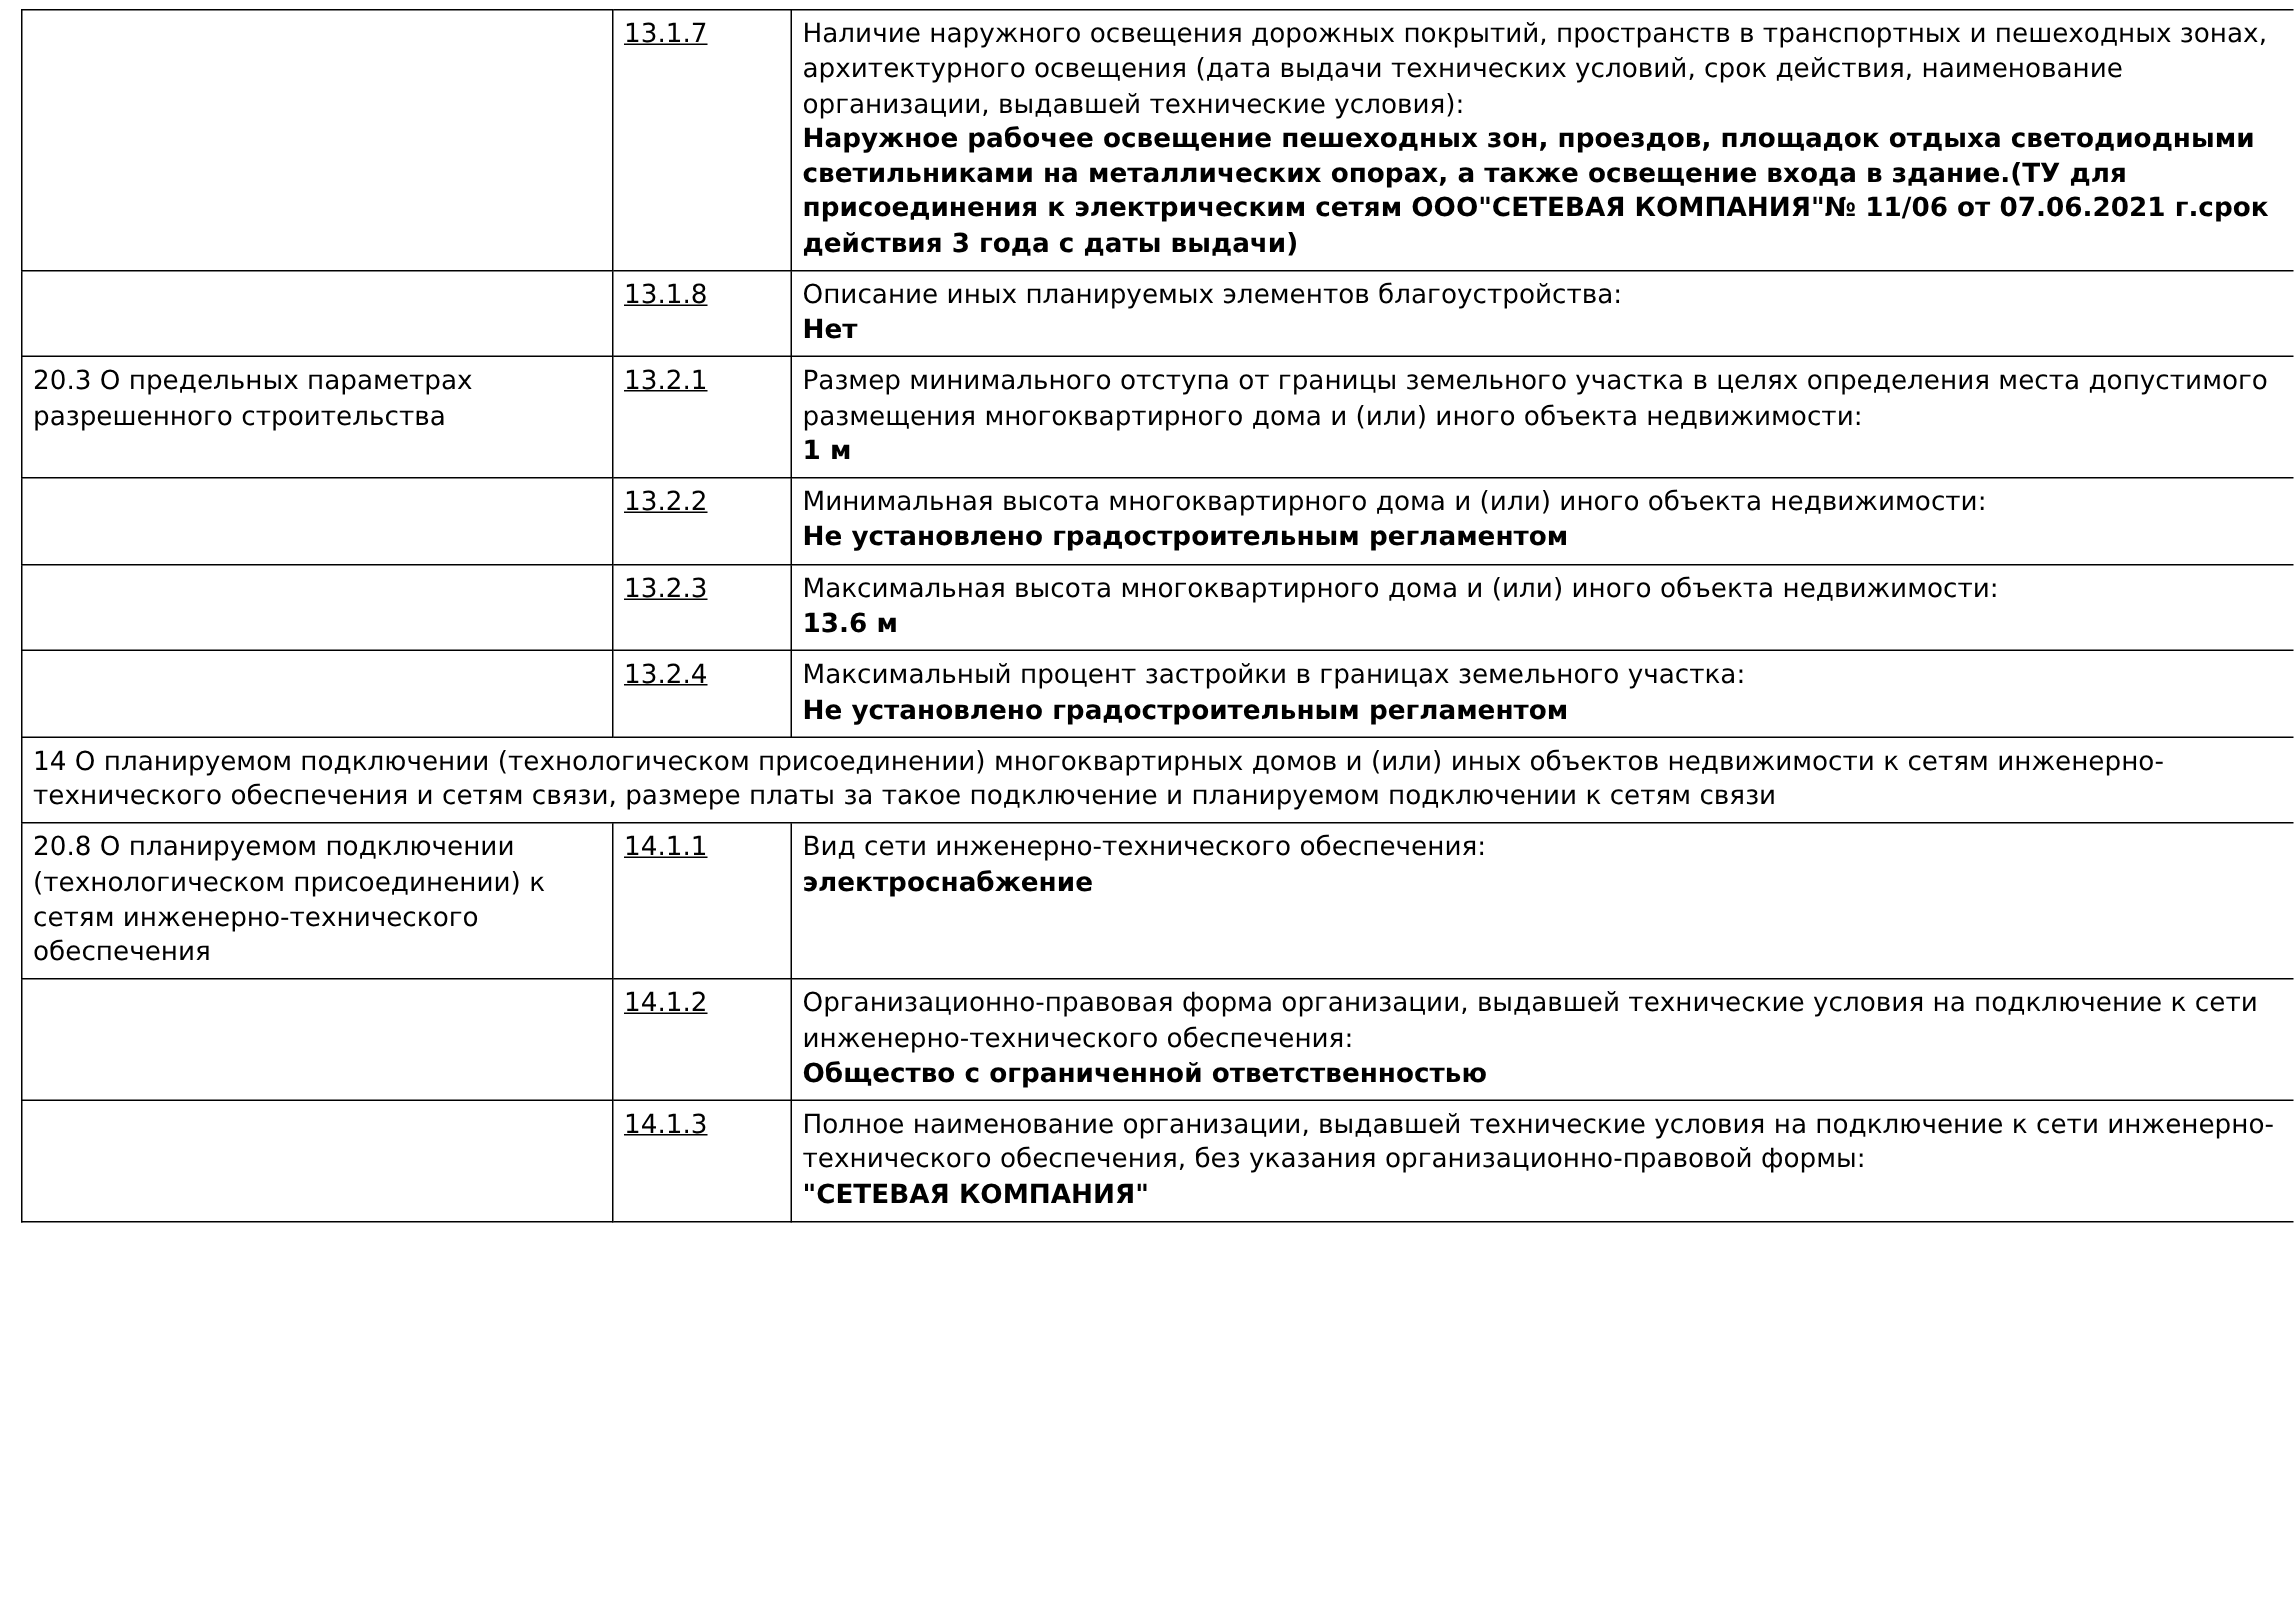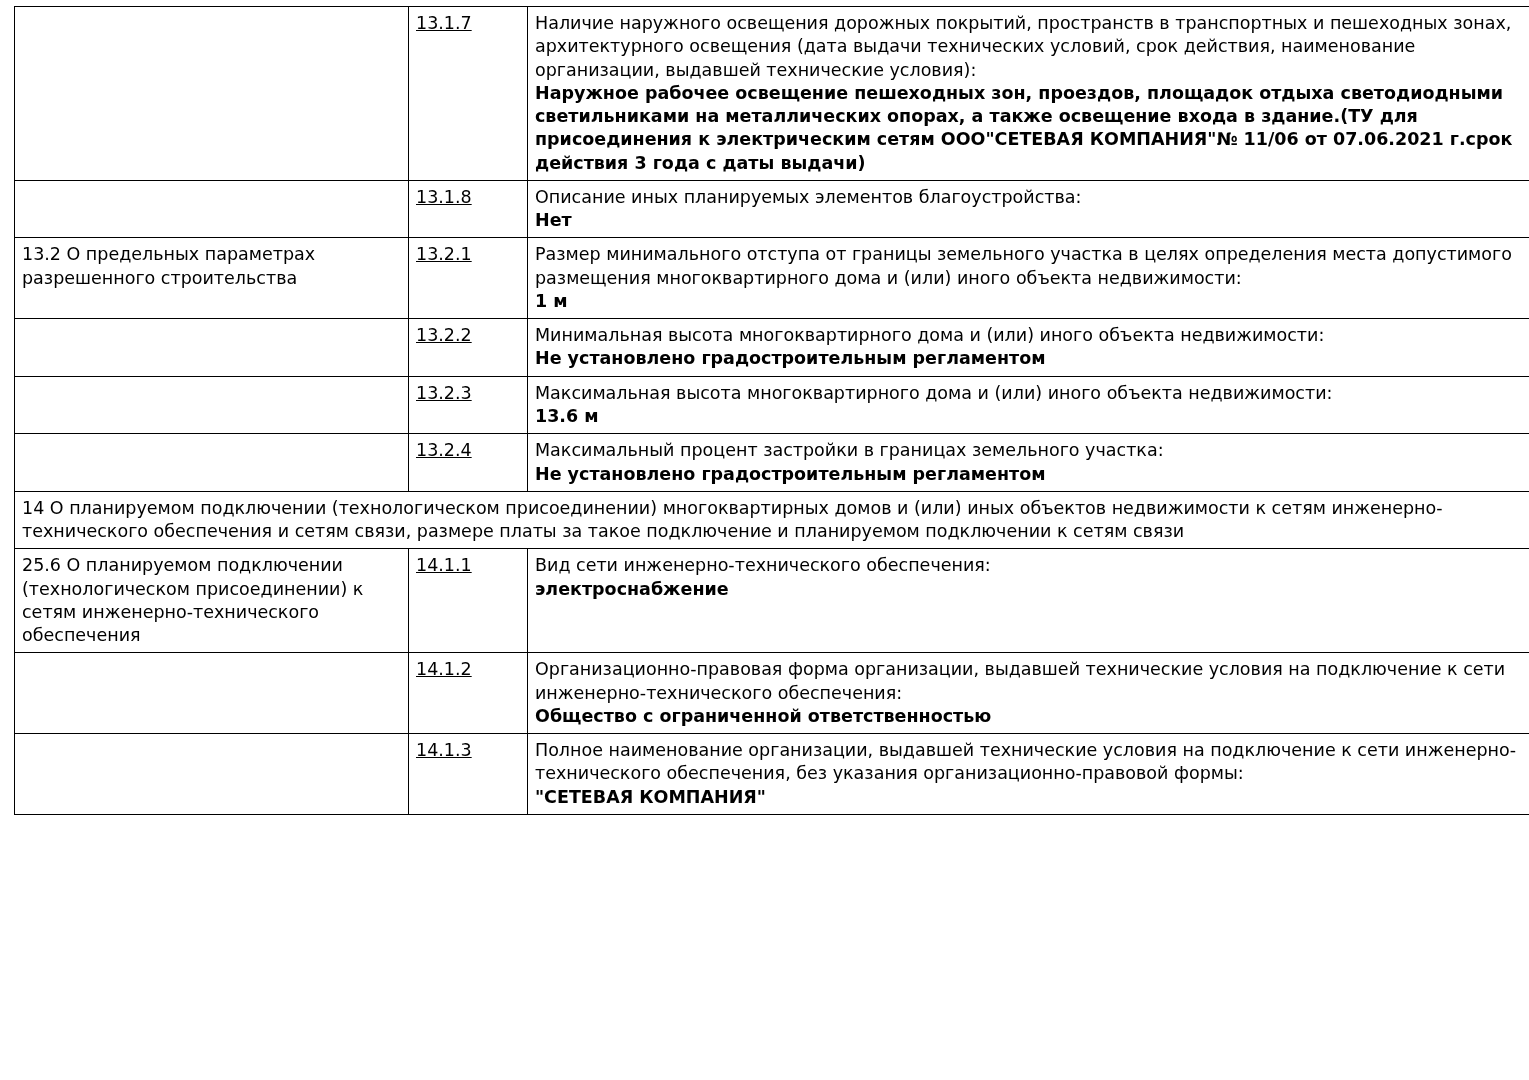--- a/index.html
+++ b/index.html
@@ -75,21 +75,21 @@
       <tr>
         <td class="col-section"></td>
         <td class="col-num v-mid">13.1.8</td>
         <td class="col-body">
           <span class="line normal">Описание иных планируемых элементов благоустройства:</span>
           <span class="line bold">Нет</span>
         </td>
       </tr>
 
       <tr>
-        <td class="col-section v-mid">13.2 О предельных параметрах разрешенного строительства</td>
+        <td class="col-section v-mid">20.3 О предельных параметрах разрешенного строительства</td>
         <td class="col-num v-mid">13.2.1</td>
         <td class="col-body">
           <span class="line normal">Размер минимального отступа от границы земельного участка в целях определения места допустимого размещения многоквартирного дома и (или) иного объекта недвижимости:</span>
           <span class="line bold">1 м</span>
         </td>
       </tr>
 
       <tr>
         <td class="col-section"></td>
         <td class="col-num v-mid">13.2.2</td>
@@ -115,21 +115,21 @@
           <span class="line normal">Максимальный процент застройки в границах земельного участка:</span>
           <span class="line bold">Не установлено градостроительным регламентом</span>
         </td>
       </tr>
 
       <tr>
         <td colspan="3">14 О планируемом подключении (технологическом присоединении) многоквартирных домов и (или) иных объектов недвижимости к сетям инженерно-технического обеспечения и сетям связи, размере платы за такое подключение и планируемом подключении к сетям связи</td>
       </tr>
 
       <tr>
-        <td class="col-section">25.6 О планируемом подключении (технологическом присоединении) к сетям инженерно-технического обеспечения</td>
+        <td class="col-section">20.8 О планируемом подключении (технологическом присоединении) к сетям инженерно-технического обеспечения</td>
         <td class="col-num v-mid">14.1.1</td>
         <td class="col-body v-mid">
           <span class="line normal">Вид сети инженерно-технического обеспечения:</span>
           <span class="line bold">электроснабжение</span>
         </td>
       </tr>
 
       <tr>
         <td class="col-section"></td>
         <td class="col-num v-mid">14.1.2</td>

